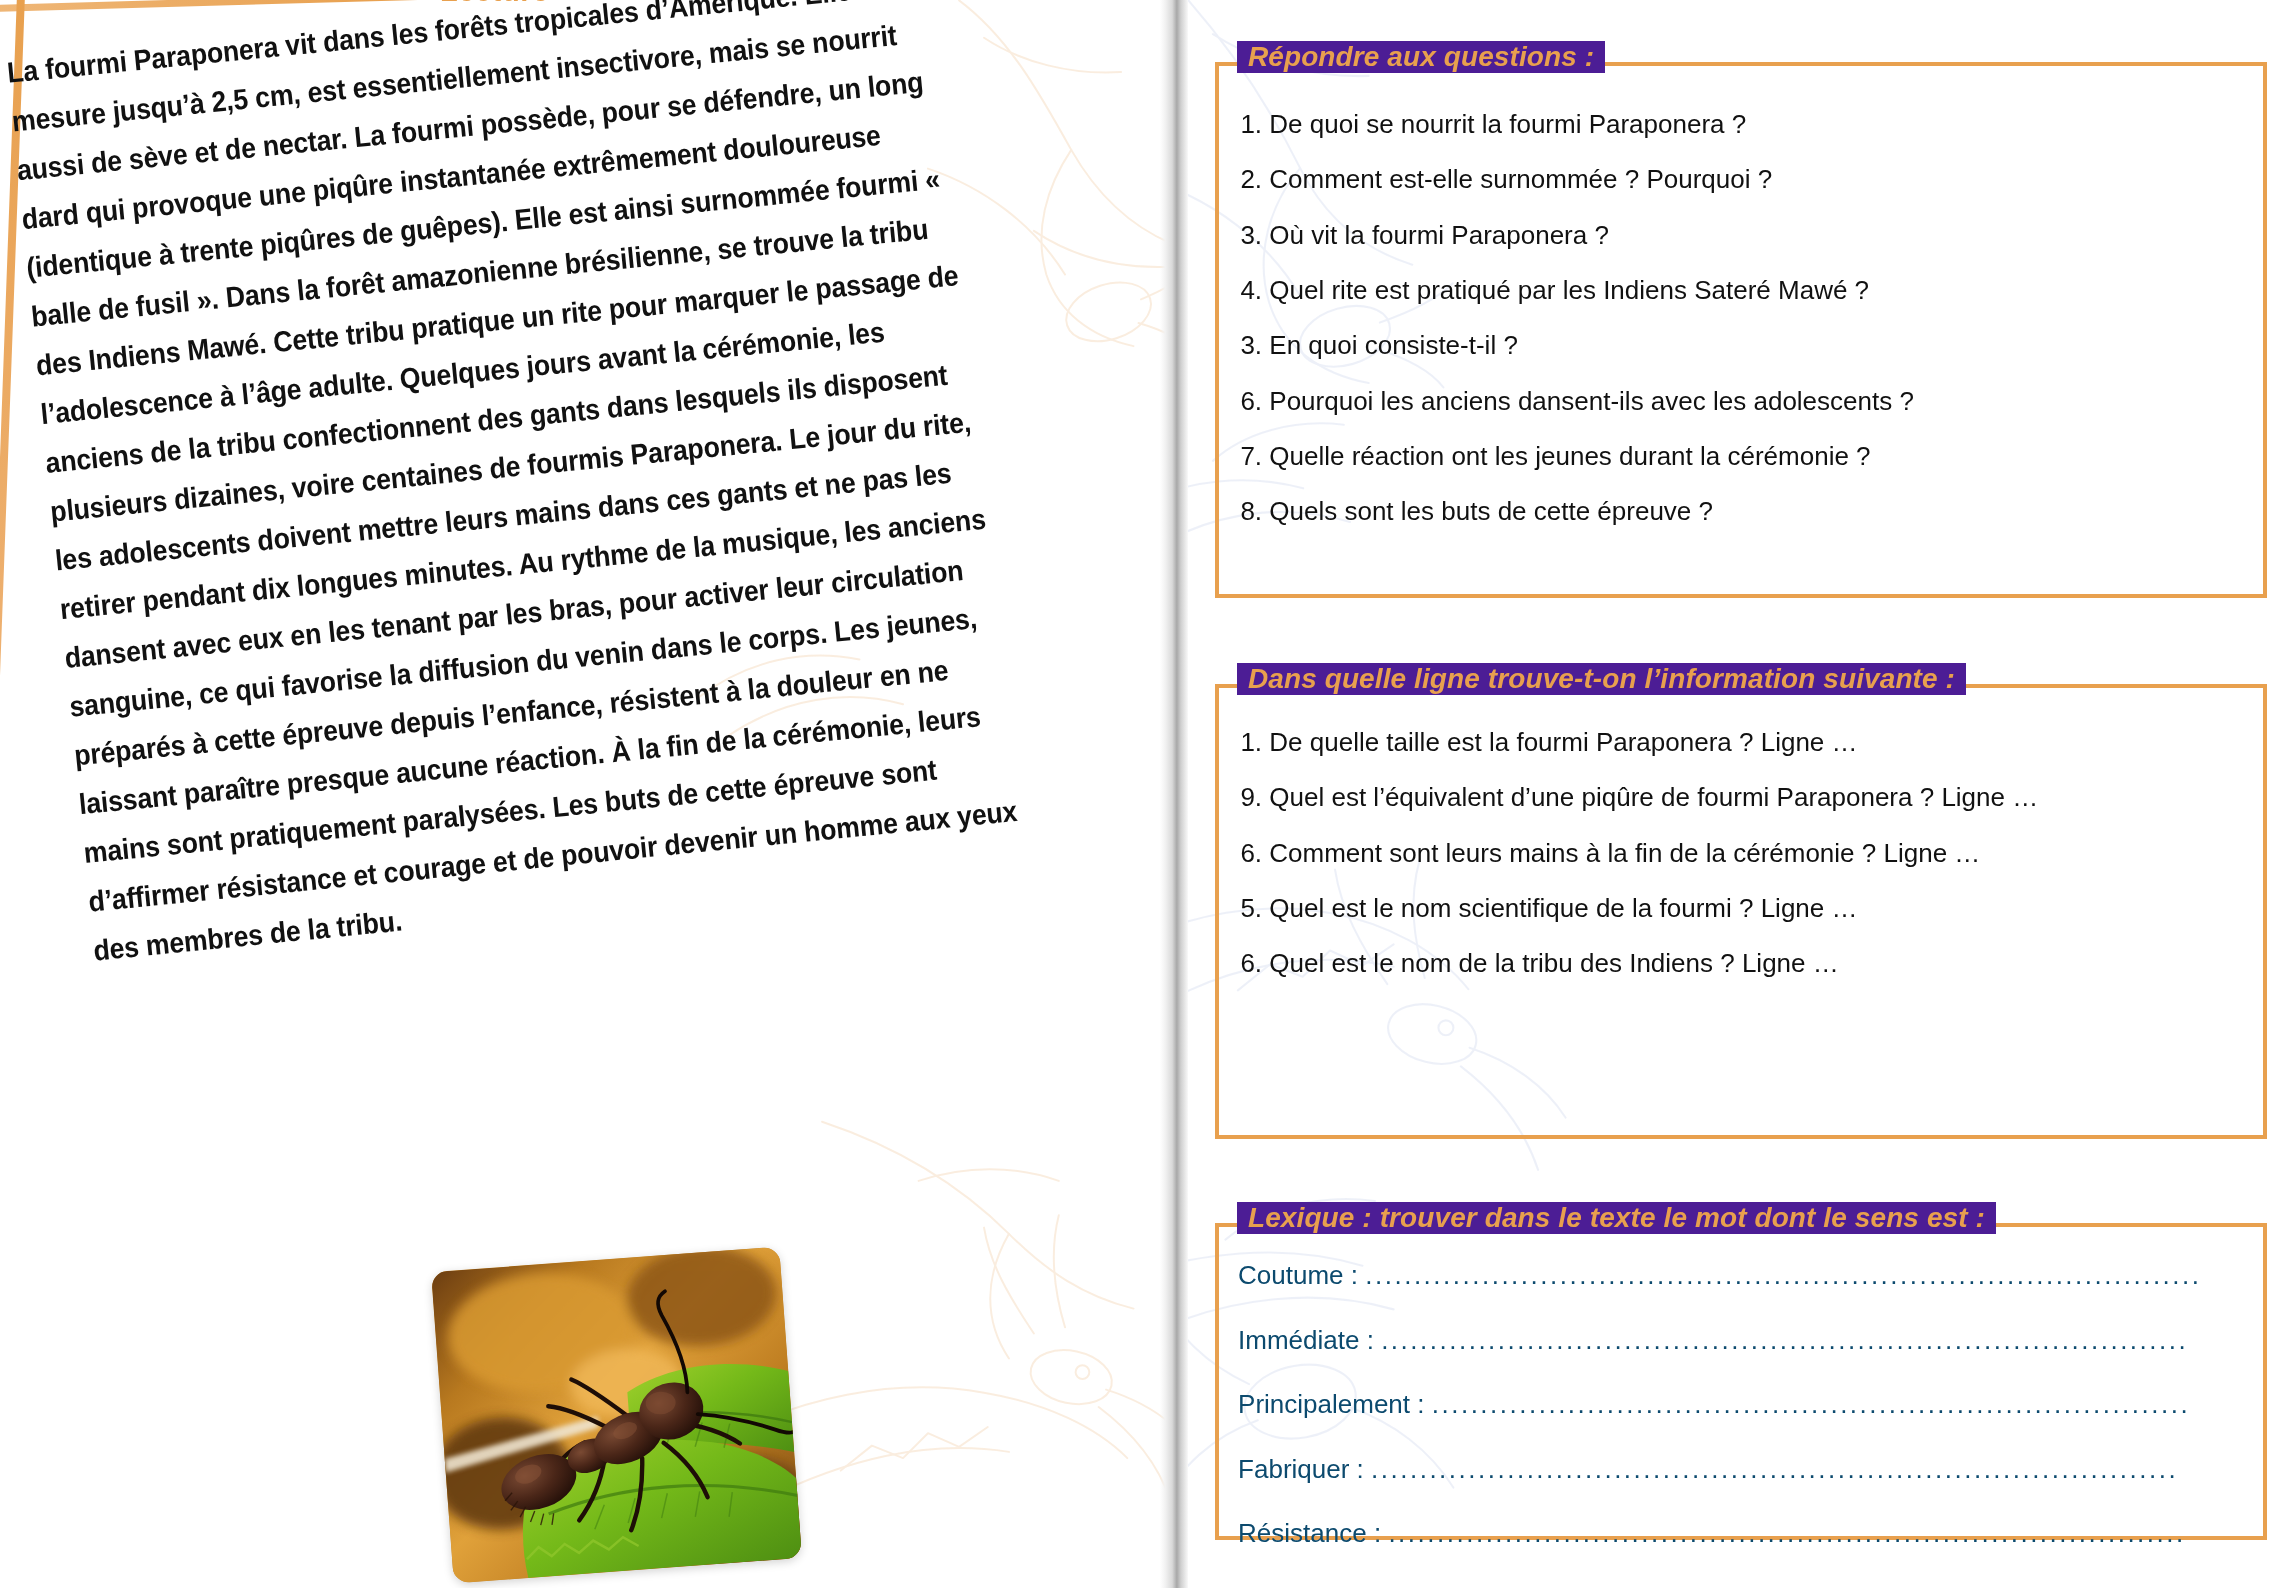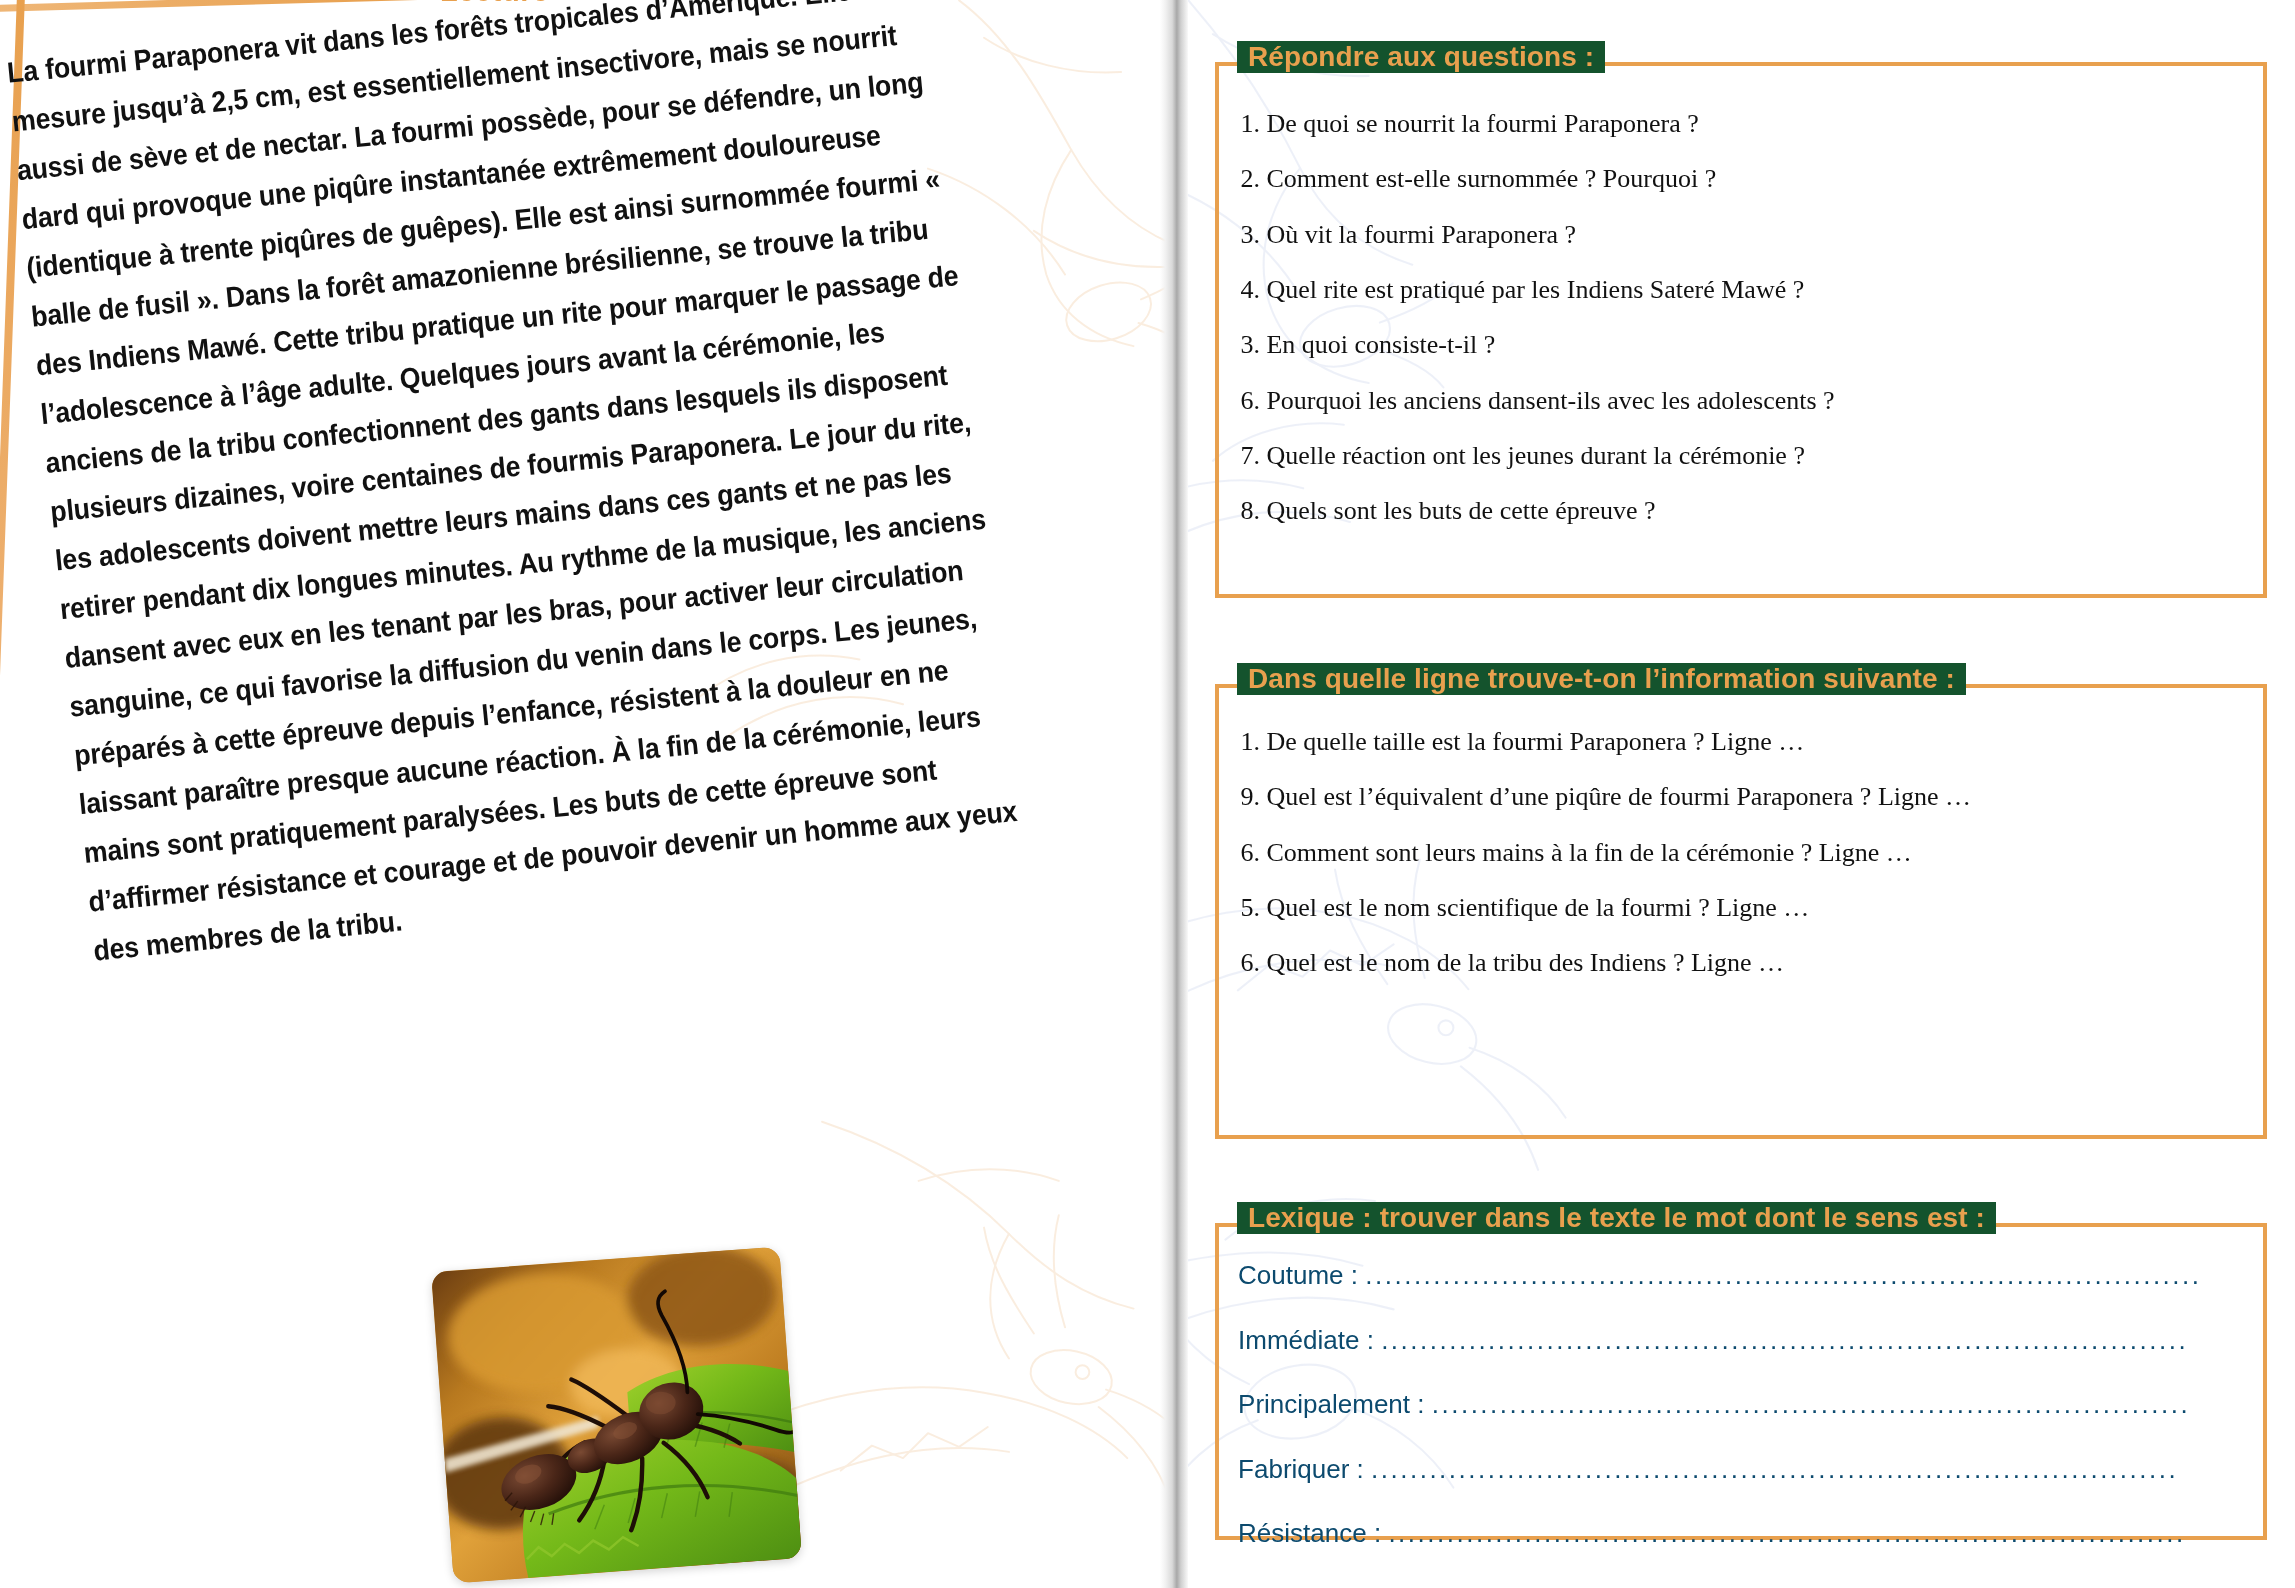--- a/index.html
+++ b/index.html
@@ -101,33 +101,33 @@
 
   
   .exbox{
     position:absolute;
     border:4.4px solid #e8a04e;
     box-sizing:border-box;
     background:transparent;
   }
   .exbox .legend{
     position:absolute;top:-25px;left:17.4px;
-    background:#14532d;padding:0 11.2px;
+    background:#4c1d95;padding:0 11.2px;
     color:#e8a04e;font-weight:bold;font-size:28px;
-    white-space:nowrap;letter-spacing:0.1px;
+    white-space:nowrap;letter-spacing:0.1px;font-style:italic;
   }
   .exbox .legend-tail{
     position:absolute;top:-4.4px;height:4.4px;background:#e8a04e;
   }
 
   .qlist{margin:0;padding:0;list-style:none;}
   .qlist li{
     font-size:26px;line-height:1.32;color:#111;
     margin:0 0 21px 0;
-    font-family:Liberation Serif, serif;
+    font-family:Liberation Sans, sans-serif;
   }
   .qlist li:last-child{margin-bottom:0;}
   .qlist li .ind{display:block;padding-left:27.4px;}
 
   .lexlist{margin:0;padding:0;list-style:none;}
   .lexlist li{
     font-size:26px;line-height:1.25;color:#0c4a6e;
     margin:0 0 32px 0;white-space:nowrap;overflow:hidden;
   }
   .lexlist li:last-child{margin-bottom:0;margin-top:22px;}

